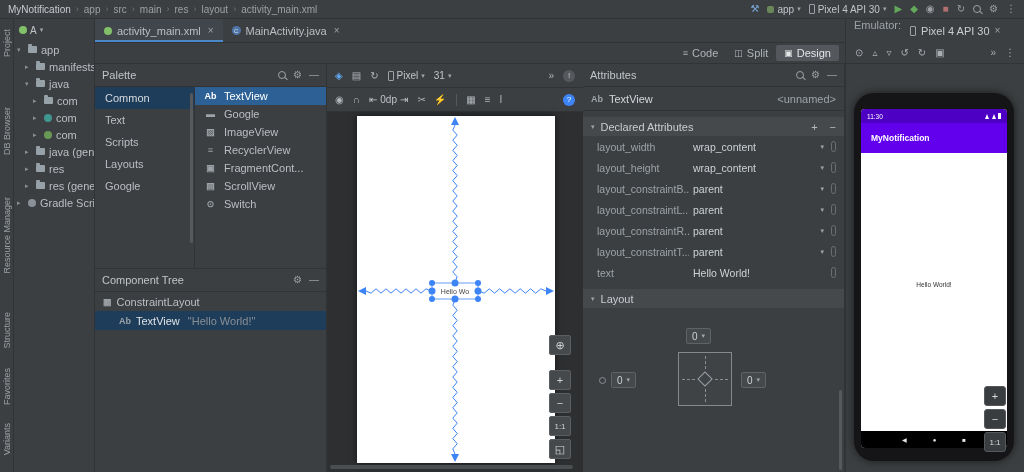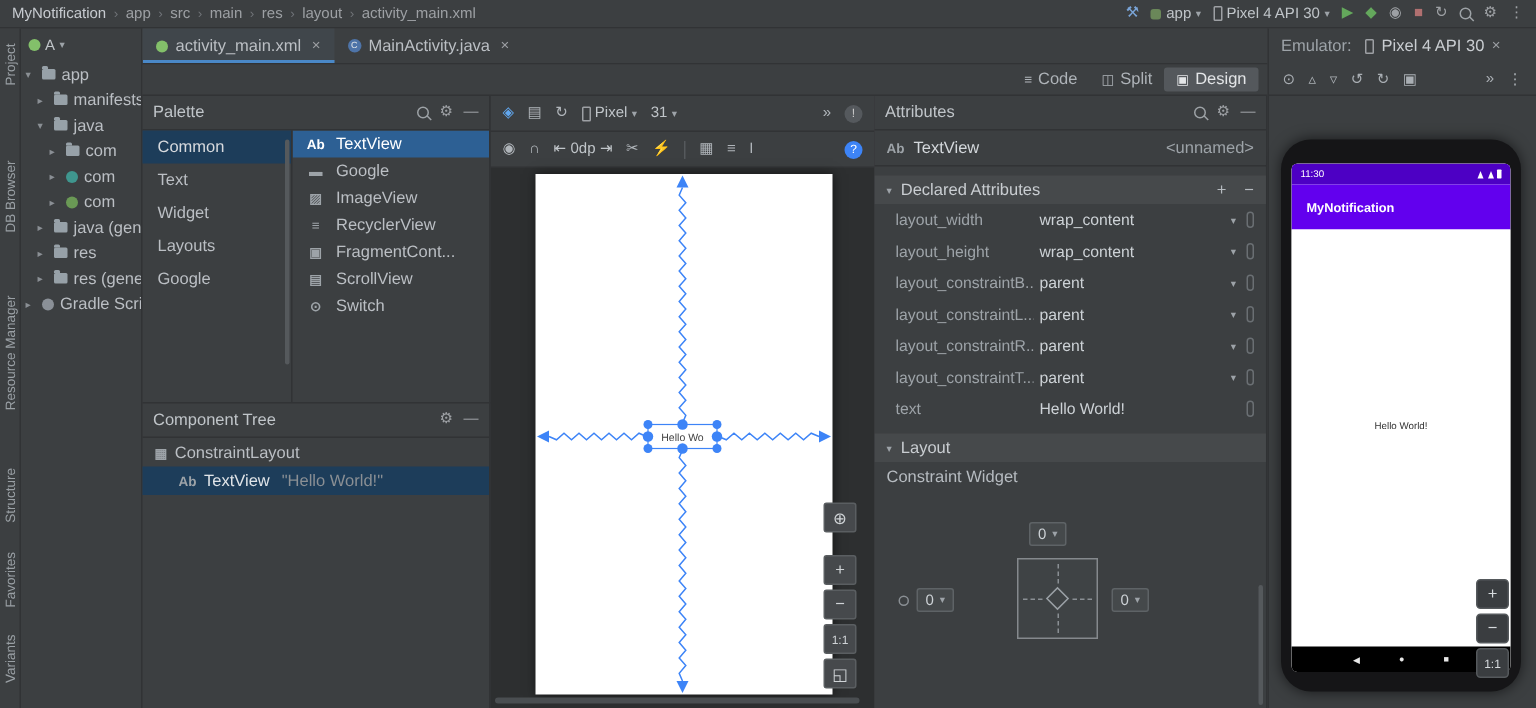--- a/index.html
+++ b/index.html
@@ -117,21 +117,21 @@
   .cw-d{position:absolute;left:50%;top:50%;width:11px;height:11px;border:1.5px solid #9aa0a5;transform:translate(-50%,-50%) rotate(45deg)}
   .cw-vt{position:absolute;left:50%;top:3px;height:13px;border-left:1px dashed #8a8f94}
   .cw-vb{position:absolute;left:50%;bottom:3px;height:13px;border-left:1px dashed #8a8f94}
   .cw-hl{position:absolute;top:50%;left:3px;width:13px;border-top:1px dashed #8a8f94}
   .cw-hr{position:absolute;top:50%;right:3px;width:13px;border-top:1px dashed #8a8f94}
   .cw-anchor{position:absolute;left:16px;top:69px;width:7px;height:7px;border:1.5px solid #8a8f94;border-radius:50%}
   .ascroll{position:absolute;right:2px;top:326px;width:3px;height:80px;background:#55595c;border-radius:2px}
 
   
   .emu{position:absolute;left:845px;top:19px;right:0;bottom:0;background:#3c3f41;border-left:1px solid #313335}
-  .ehead{height:23px;display:flex;align-items:center;gap:9px;padding:0 8px;color:#9da3a8;font-size:11px}
+  .ehead{height:23px;display:flex;gap:9px;padding:0 8px;color:#9da3a8;font-size:11px}
   .etab{display:flex;align-items:center;gap:5px;color:#c9cdd1}
   .etools{height:22px;display:flex;align-items:center;gap:9px;padding:0 9px;font-size:10px;color:#a9aeb3;border-bottom:1px solid #313335}
   .phone{position:absolute;left:8px;top:74px;width:160px;height:368px;background:#151517;border-radius:20px;box-shadow:0 0 9px rgba(0,0,0,.6)}
   .screen{position:absolute;left:7px;right:7px;top:16px;bottom:13px;background:#fff;border-radius:4px;overflow:hidden}
   .sstatus{height:14px;background:var(--statusbar_purple,#4d00c4);display:flex;align-items:center;padding:0 6px;color:#fff;font-size:6.5px}
   .sicons{margin-left:auto;display:flex;gap:2.5px;align-items:center}
   .tri{width:0;height:0;border-left:2.5px solid transparent;border-right:2.5px solid transparent;border-bottom:5px solid #fff}
   .batt{width:3px;height:6px;background:#fff;border-radius:.5px}
   .sappbar{height:30px;background:var(--appbar_purple,#6200ee);display:flex;align-items:center;padding:0 10px;color:#fff;font-size:8.5px;font-weight:bold}
   .scontent{position:absolute;top:44px;bottom:17px;left:0;right:0;background:#fff}
@@ -285,21 +285,21 @@
       <span>Palette</span>
       <span class="grow"></span>
       <span class="icon-search"></span>
       <span class="ticon">⚙</span>
       <span class="ticon">—</span>
     </div>
     <div class="pbody">
       <div class="pcats">
         <div class="pcat sel">Common</div>
         <div class="pcat">Text</div>
-        <div class="pcat">Widget</div>
+        <div class="pcat">Scripts</div>
         <div class="pcat">Layouts</div>
         <div class="pcat">Google</div>
         <div class="pscroll"></div>
       </div>
       <div class="pitems">
         <div class="pitem sel">
           <span class="pglyph">Ab</span>
           <span>TextView</span>
         </div>
         <div class="pitem">
@@ -474,21 +474,20 @@
     </div>
     <div class="arow">
       <span class="aname">text</span>
       <span class="aval">Hello World!</span>
       <span class="aflag"></span>
     </div>
     <div class="asect">
       <span class="caret">▾</span>
       <span>Layout</span>
     </div>
-    <div class="cwlabel">Constraint Widget</div>
     <div class="cwidget">
       <div class="cdrop" style="left:103px;top:20px">
         <span>0</span>
         <span class="caret">▾</span>
       </div>
       <div class="cw-anchor"></div>
       <div class="cdrop" style="left:28px;top:64px">
         <span>0</span>
         <span class="caret">▾</span>
       </div>

